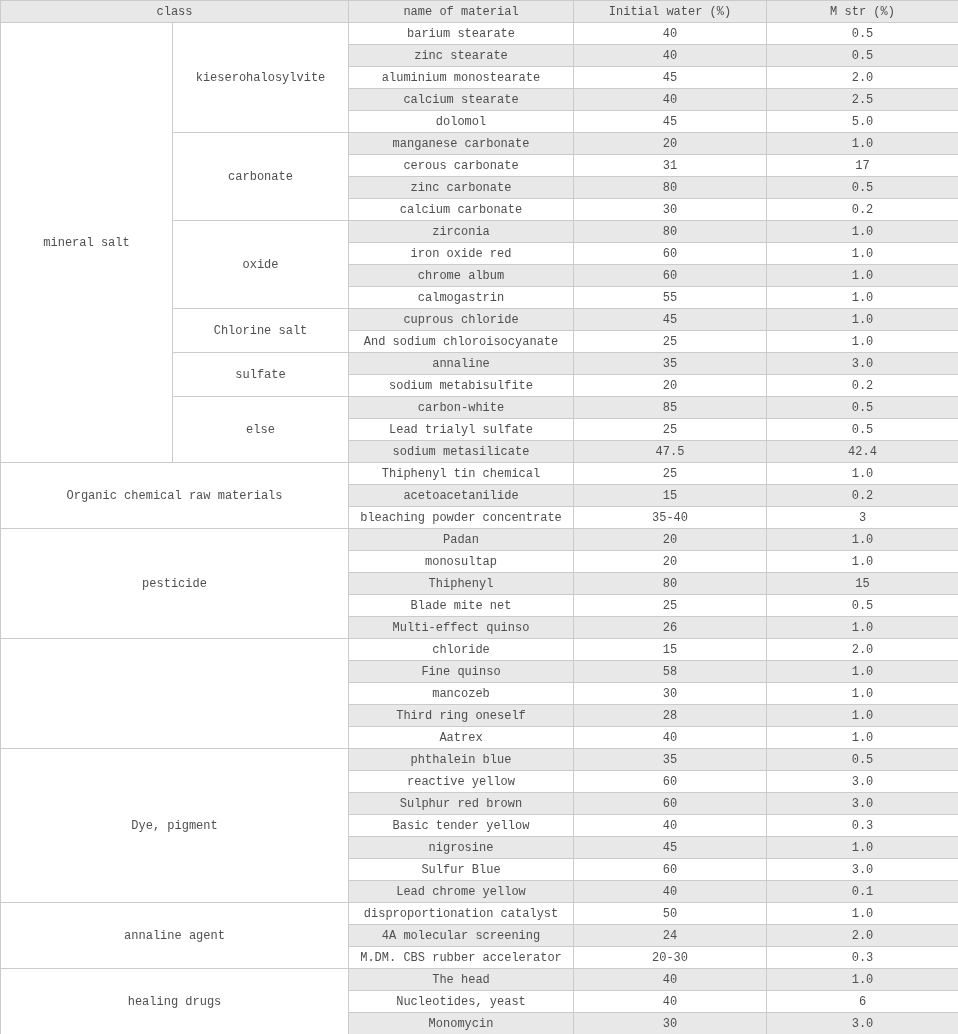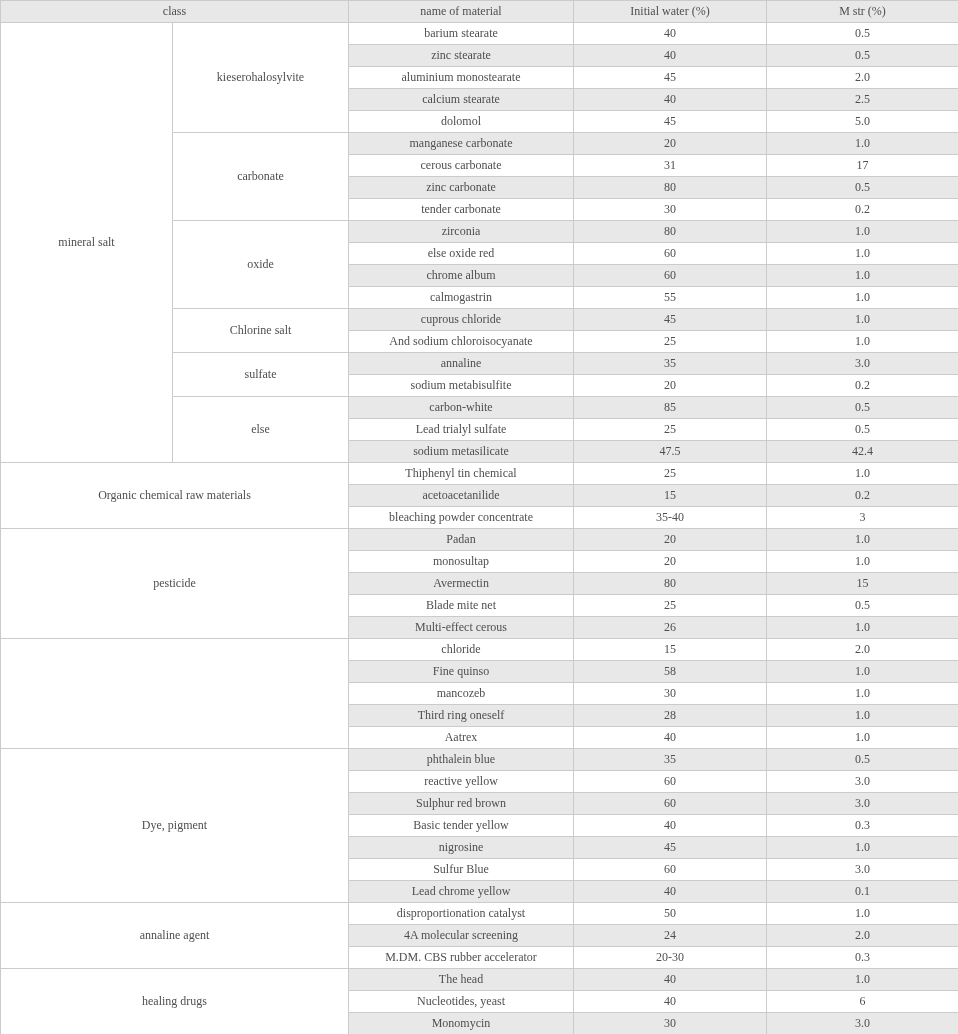--- a/index.html
+++ b/index.html
@@ -10,21 +10,21 @@
     --outer-border:#c0c0c0;
     --text:#4f4f4f;
   }
   html,body{margin:0;padding:0;background:#fff;}
   body{width:958px;}
   table{
     border-collapse:collapse;
     table-layout:fixed;
     width:958px;
     border:1px solid var(--outer-border);
-    font-family:Liberation Serif, serif;
+    font-family:Liberation Mono, monospace;
     font-size:12px;
     color:var(--text);
   }
   th,td{
     border:1px solid var(--border);
     text-align:center;
     vertical-align:middle;
     height:21px;
     padding:0 2px;
     overflow:hidden;
@@ -95,32 +95,32 @@
         <td>cerous carbonate</td>
         <td>31</td>
         <td>17</td>
       </tr>
       <tr>
         <td class="stripe">zinc carbonate</td>
         <td class="stripe">80</td>
         <td class="stripe">0.5</td>
       </tr>
       <tr>
-        <td>tender carbonate</td>
+        <td>calcium carbonate</td>
         <td>30</td>
         <td>0.2</td>
       </tr>
       <tr>
         <td class="class-cell" rowspan="4">oxide</td>
         <td class="stripe">zirconia</td>
         <td class="stripe">80</td>
         <td class="stripe">1.0</td>
       </tr>
       <tr>
-        <td>else oxide red</td>
+        <td>iron oxide red</td>
         <td>60</td>
         <td>1.0</td>
       </tr>
       <tr>
         <td class="stripe">chrome album</td>
         <td class="stripe">60</td>
         <td class="stripe">1.0</td>
       </tr>
       <tr>
         <td>calmogastrin</td>
@@ -186,31 +186,31 @@
         <td class="stripe">Padan</td>
         <td class="stripe">20</td>
         <td class="stripe">1.0</td>
       </tr>
       <tr>
         <td>monosultap</td>
         <td>20</td>
         <td>1.0</td>
       </tr>
       <tr>
-        <td class="stripe">Avermectin</td>
+        <td class="stripe">Thiphenyl</td>
         <td class="stripe">80</td>
         <td class="stripe">15</td>
       </tr>
       <tr>
         <td>Blade mite net</td>
         <td>25</td>
         <td>0.5</td>
       </tr>
       <tr>
-        <td class="stripe">Multi-effect cerous</td>
+        <td class="stripe">Multi-effect quinso</td>
         <td class="stripe">26</td>
         <td class="stripe">1.0</td>
       </tr>
       <tr>
         <td class="class-cell" rowspan="5" colspan="2"></td>
         <td>chloride</td>
         <td>15</td>
         <td>2.0</td>
       </tr>
       <tr>

